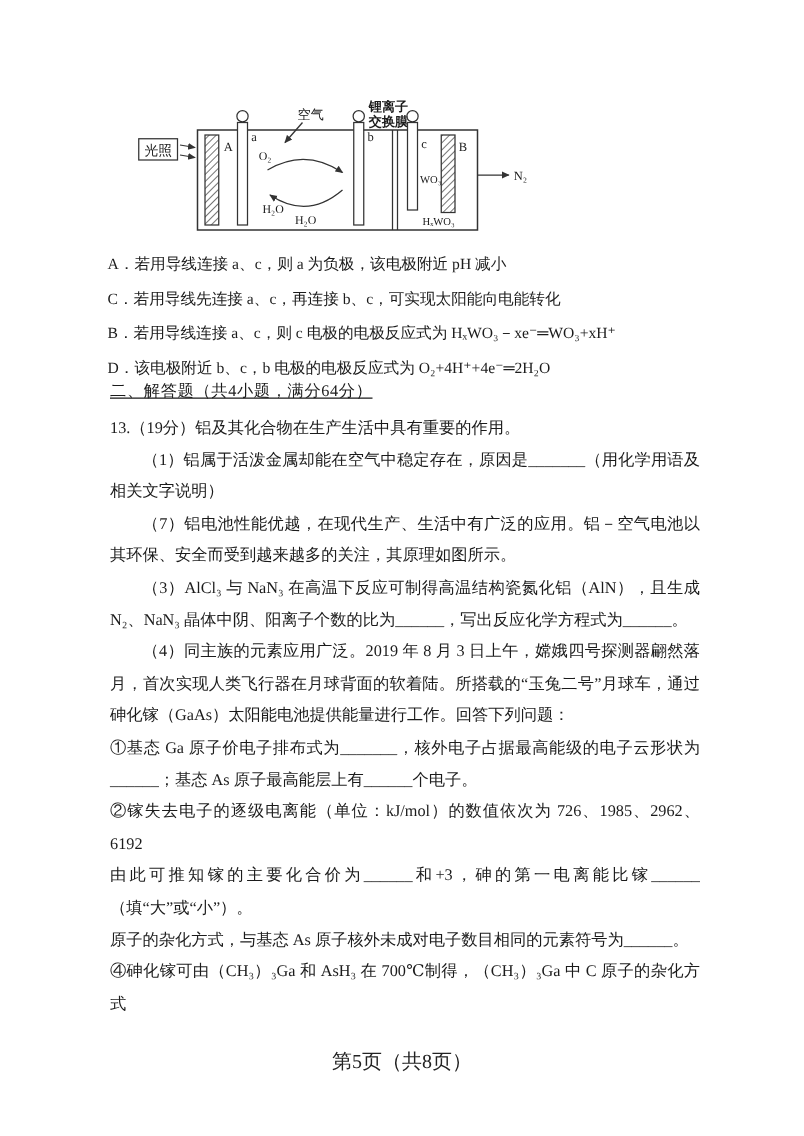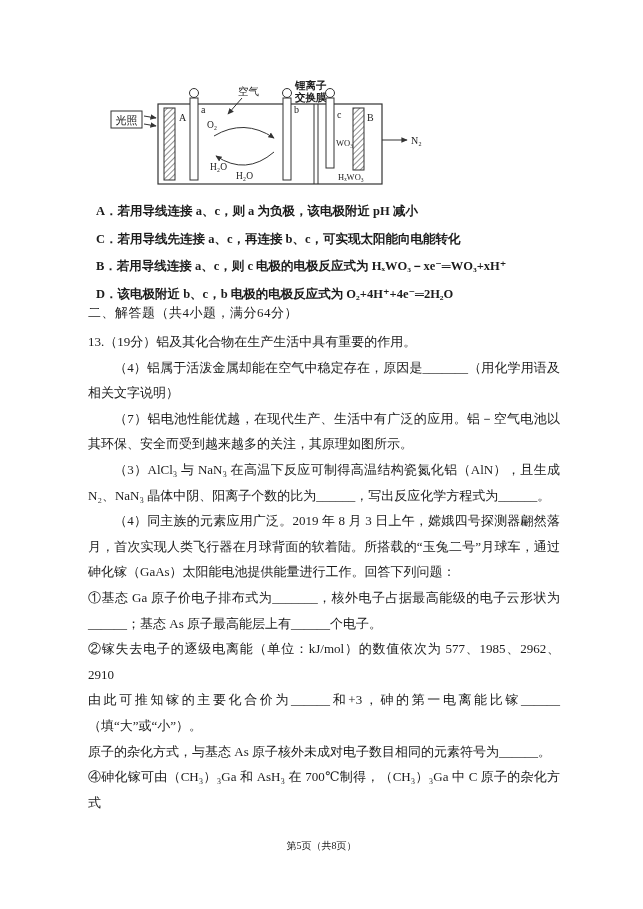--- a/index.html
+++ b/index.html
@@ -11,35 +11,35 @@
   }
   .page {
     position: relative;
     width: 643px; height: 909px;
     background: #ffffff;
     overflow: hidden;
   }
   .diagram { position: absolute; top: 80px; left: 110px; }
   .diagram text { fill: #1b1b1b; font-family: "Liberation Serif", "DejaVu Serif", serif; }
 
-  .options { position: absolute; top: 198px; left: 96px; width: 480px; font-weight: bold; }
+  .options { position: absolute; top: 198px; left: 86px; width: 480px; }
   .opt { font-size: 12.5px; line-height: 27.5px; white-space: nowrap; }
 
-  .section { position: absolute; top: 304px; left: 88px; font-size: 13px; letter-spacing: 0.5px; }
+  .section { position: absolute; top: 304px; left: 88px; font-size: 13px; letter-spacing: 0.5px; text-decoration: underline; }
 
   .qbody {
     position: absolute; top: 329px; left: 88px; width: 472px;
     font-size: 13px; line-height: 25.6px; text-align: justify;
   }
   .qbody p { margin: 0; }
   .ind { text-indent: 2em; }
 
   .footer {
     position: absolute; top: 839px; left: 0; width: 100%;
-    text-align: center; font-size: 10px; color: #222;
+    text-align: center; font-size: 16px; color: #222;
   }
 </style>
 </head>
 <body>
 
 <div class="page">
 
   <svg class="diagram" viewBox="0 0 335 122" width="335" height="122" xmlns="http://www.w3.org/2000/svg">
     <defs>
       <marker id="arrow" viewBox="0 0 10 10" refX="8" refY="5" markerWidth="7" markerHeight="7" orient="auto-start-reverse">
@@ -125,26 +125,26 @@
     <p class="opt">A．若用导线连接 a、c，则 a 为负极，该电极附近 pH 减小</p>
     <p class="opt">C．若用导线先连接 a、c，再连接 b、c，可实现太阳能向电能转化</p>
     <p class="opt">B．若用导线连接 a、c，则 c 电极的电极反应式为 HₓWO₃－xe⁻═WO₃+xH⁺</p>
     <p class="opt">D．该电极附近 b、c，b 电极的电极反应式为 O₂+4H⁺+4e⁻═2H₂O</p>
   </div>
 
   <p class="section">二、解答题（共4小题，满分64分）</p>
 
   <div class="qbody">
     <p>13.（19分）铝及其化合物在生产生活中具有重要的作用。</p>
-    <p class="ind">（4）铝属于活泼金属却能在空气中稳定存在，原因是_______（用化学用语及相关文字说明）</p>
+    <p class="ind">（1）铝属于活泼金属却能在空气中稳定存在，原因是_______（用化学用语及相关文字说明）</p>
     <p class="ind">（7）铝电池性能优越，在现代生产、生活中有广泛的应用。铝－空气电池以其环保、安全而受到越来越多的关注，其原理如图所示。</p>
     <p class="ind">（3）AlCl₃ 与 NaN₃ 在高温下反应可制得高温结构瓷氮化铝（AlN），且生成 N₂、NaN₃ 晶体中阴、阳离子个数的比为______，写出反应化学方程式为______。</p>
     <p class="ind">（4）同主族的元素应用广泛。2019 年 8 月 3 日上午，嫦娥四号探测器翩然落月，首次实现人类飞行器在月球背面的软着陆。所搭载的“玉兔二号”月球车，通过砷化镓（GaAs）太阳能电池提供能量进行工作。回答下列问题：</p>
     <p>①基态 Ga 原子价电子排布式为_______，核外电子占据最高能级的电子云形状为______；基态 As 原子最高能层上有______个电子。</p>
-    <p>②镓失去电子的逐级电离能（单位：kJ/mol）的数值依次为 577、1985、2962、2910</p>
+    <p>②镓失去电子的逐级电离能（单位：kJ/mol）的数值依次为 726、1985、2962、6192</p>
     <p>由此可推知镓的主要化合价为______和+3，砷的第一电离能比镓______（填“大”或“小”）。</p>
     <p>原子的杂化方式，与基态 As 原子核外未成对电子数目相同的元素符号为______。</p>
     <p>④砷化镓可由（CH₃）₃Ga 和 AsH₃ 在 700℃制得，（CH₃）₃Ga 中 C 原子的杂化方式</p>
   </div>
 
   <p class="footer">第5页（共8页）</p>
 
 </div>
 
 </body></html>

